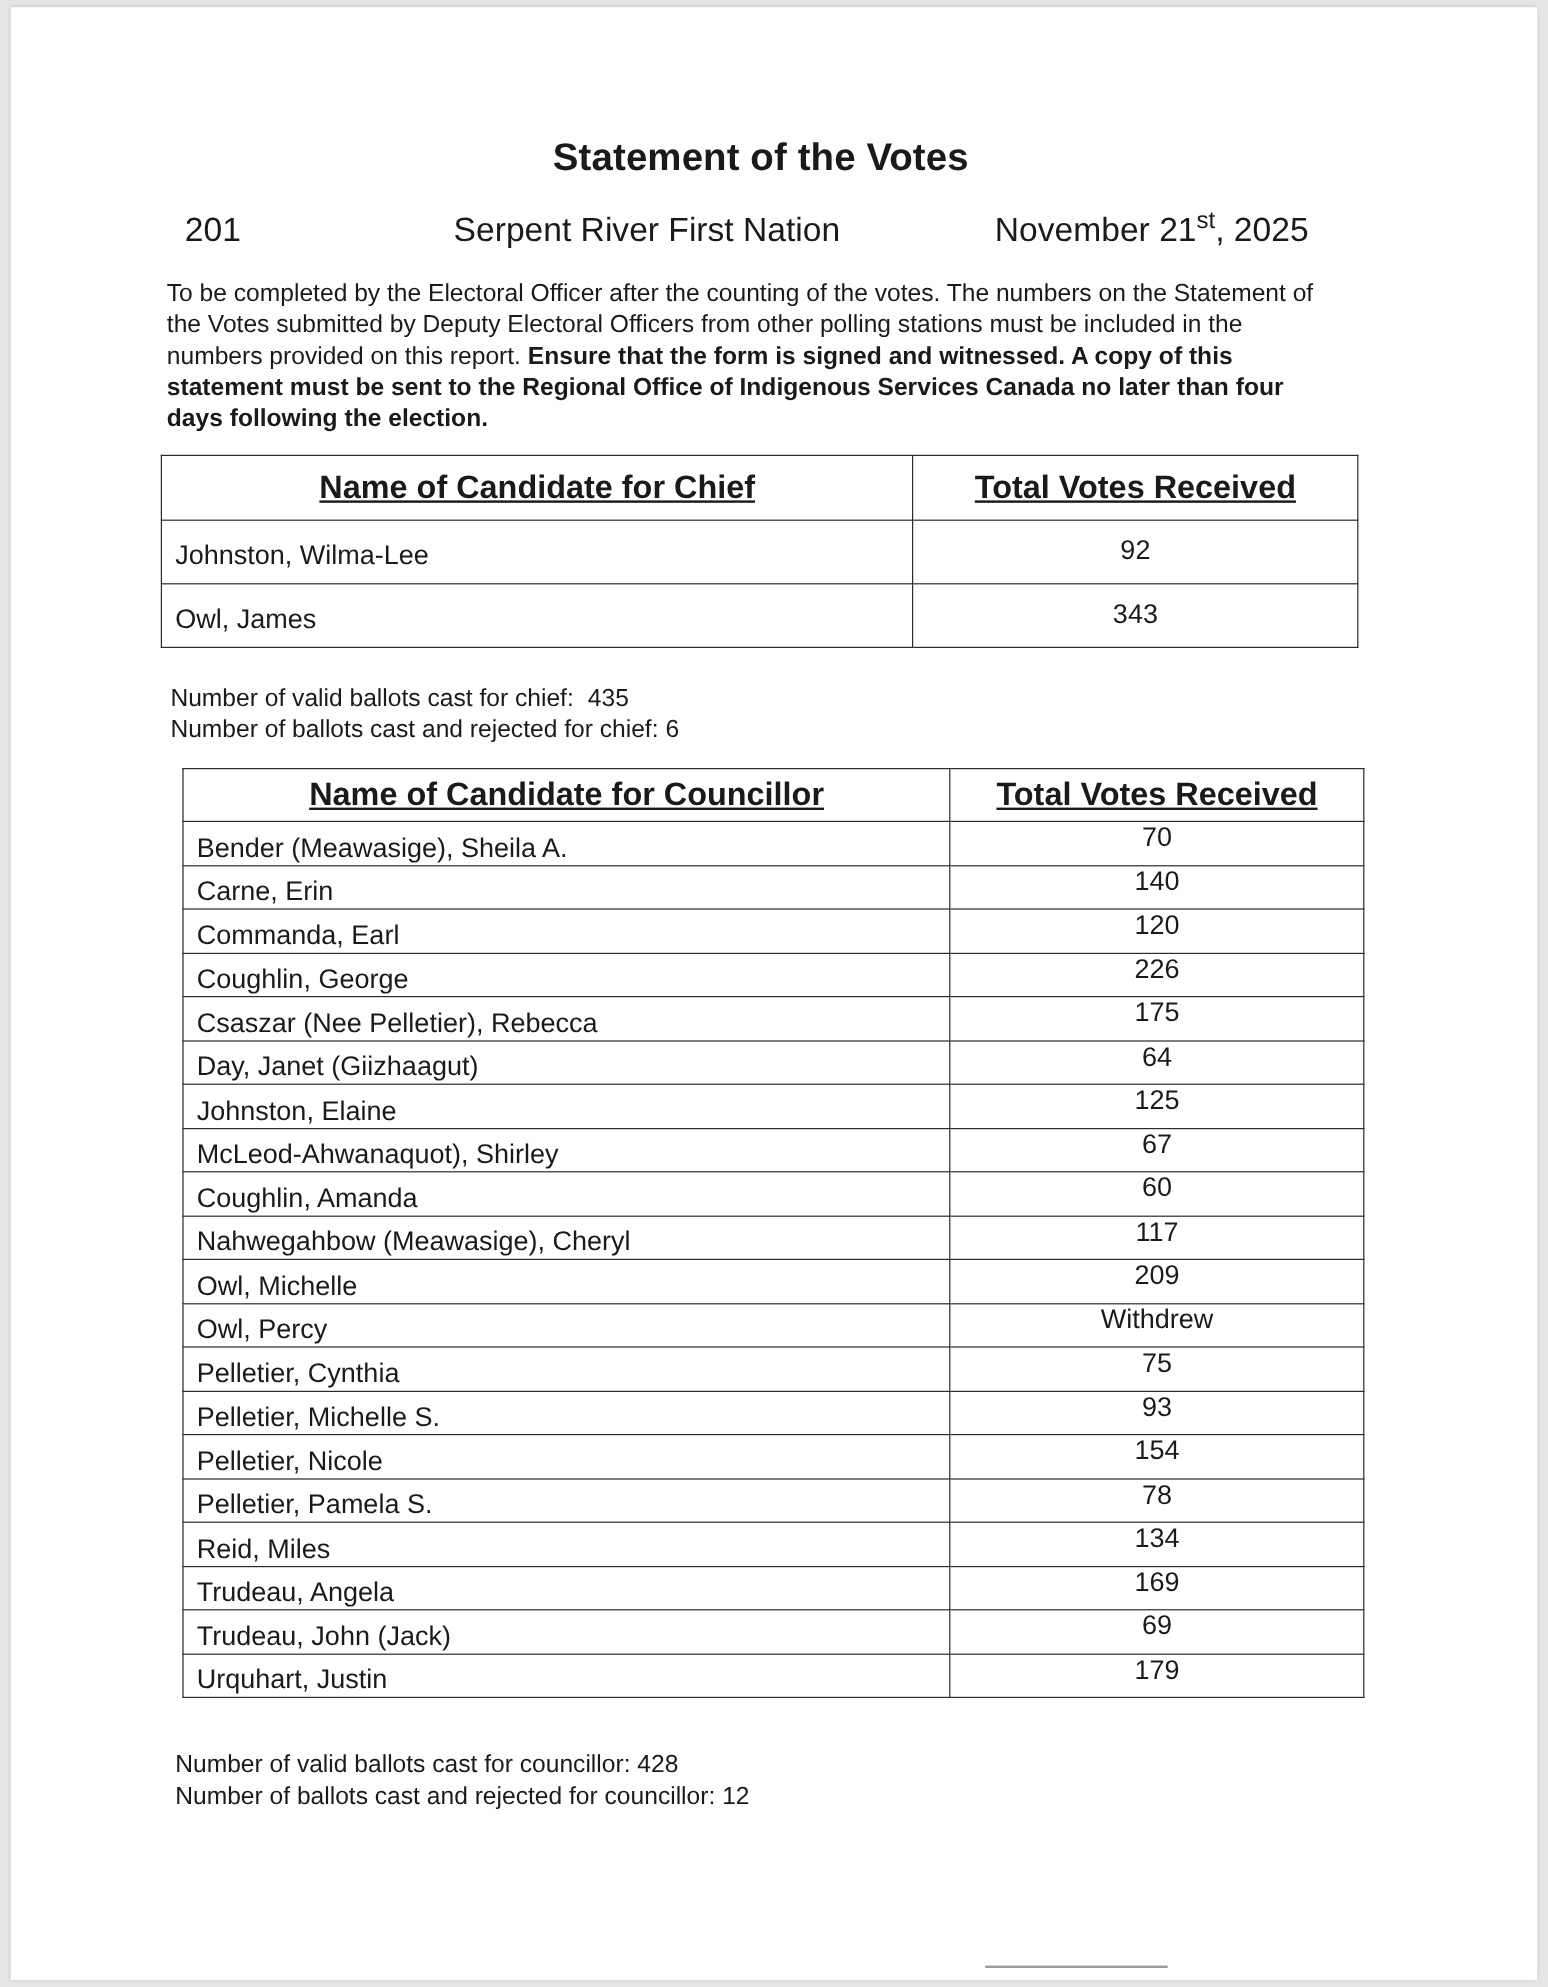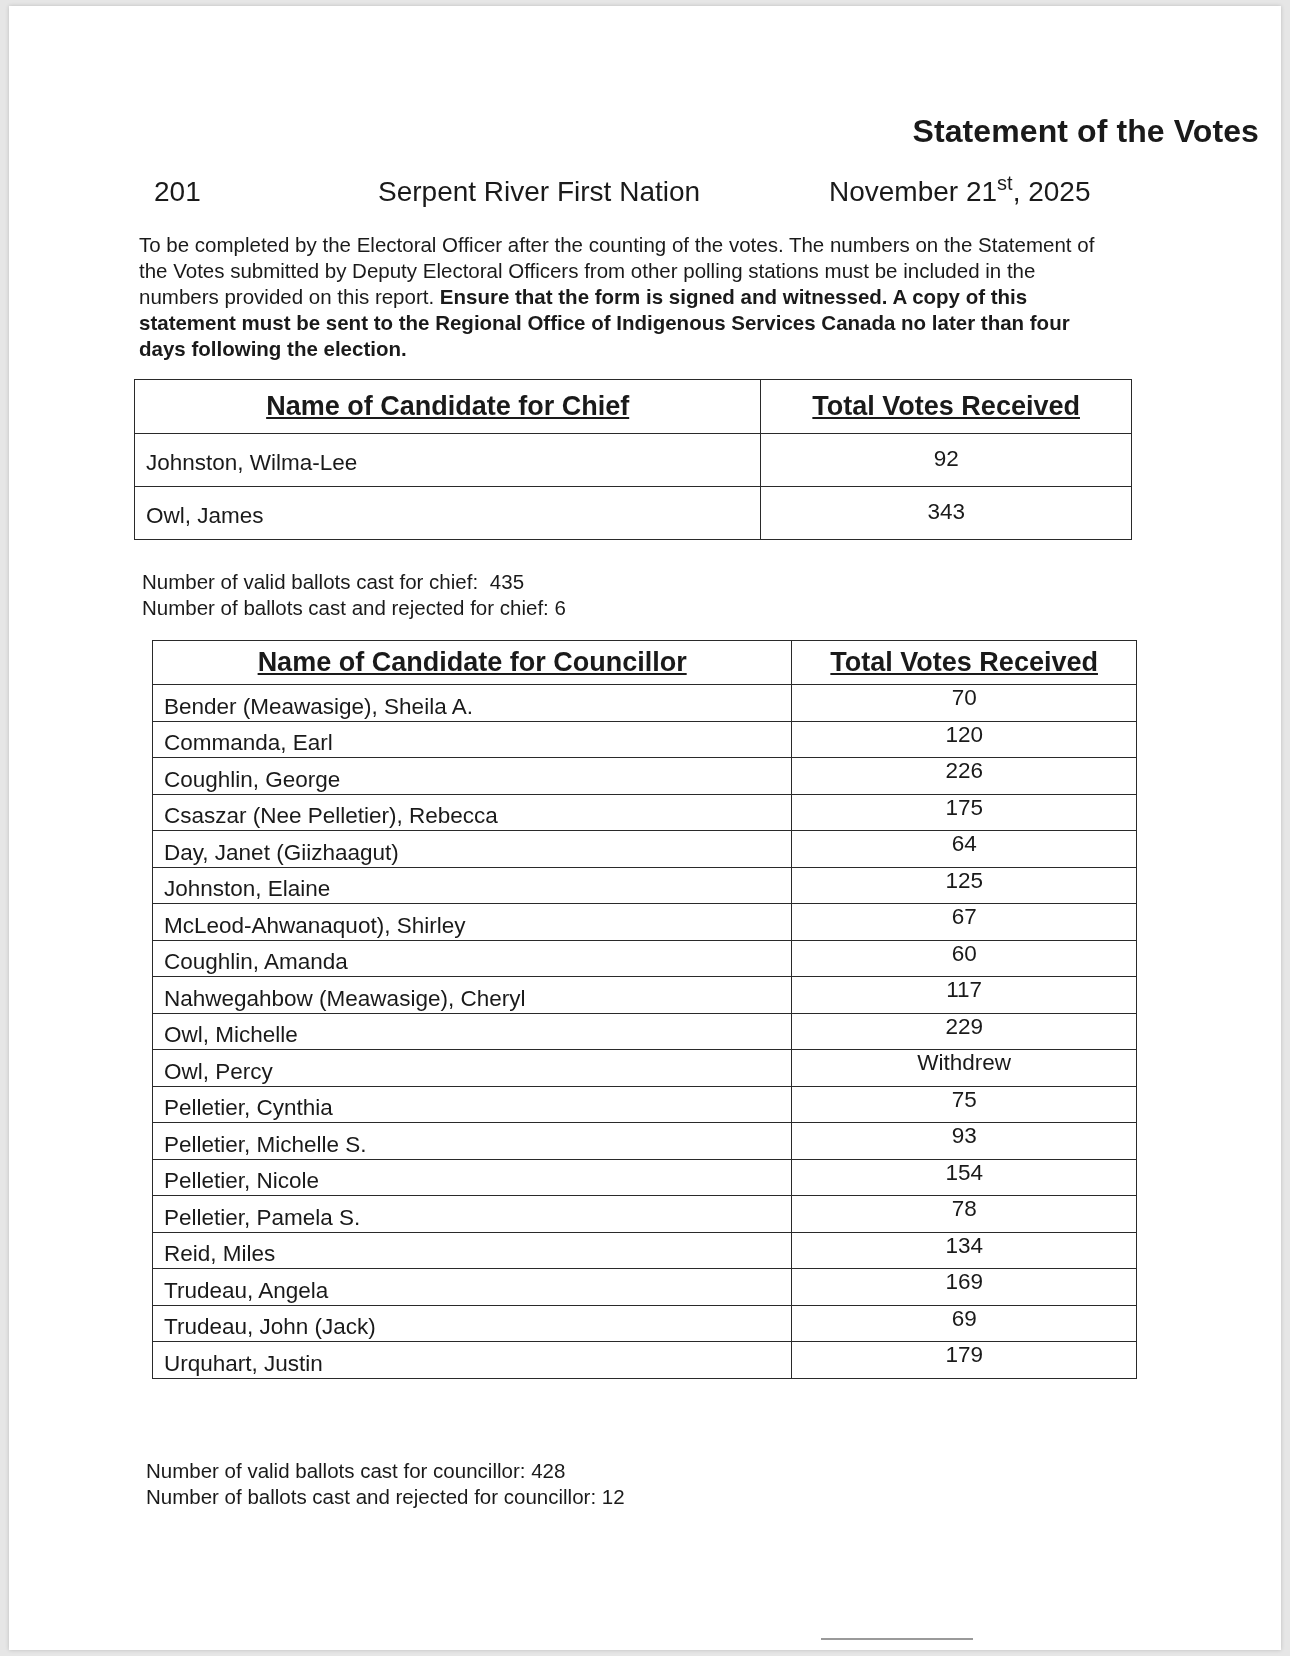--- a/index.html
+++ b/index.html
@@ -12,21 +12,21 @@
     .page {
       position: absolute;
       left: 9px; top: 6px;
       width: 1272px; height: 1644px;
       background: #ffffff;
       box-shadow: 0 0 4px rgba(0,0,0,0.18);
     }
     .title {
       position: absolute;
       left: 0; top: 107px; width: 1250px;
-      text-align: right;
+      text-align: center;
       font-weight: bold;
       font-size: 32px;
       letter-spacing: 0.1px;
     }
     .meta {
       position: absolute; top: 170px;
       font-size: 28px;
     }
     .meta-number { left: 145px; }
     .meta-community { left: 369px; }
@@ -141,20 +141,24 @@
         <th>Name of Candidate for Councillor</th>
         <th>Total Votes Received</th>
       </tr>
     </thead>
     <tbody id="council-body">
         <tr>
           <td class="name">Bender (Meawasige), Sheila A.</td>
           <td class="val">70</td>
         </tr>
         <tr>
+          <td class="name">Carne, Erin</td>
+          <td class="val">140</td>
+        </tr>
+        <tr>
           <td class="name">Commanda, Earl</td>
           <td class="val">120</td>
         </tr>
         <tr>
           <td class="name">Coughlin, George</td>
           <td class="val">226</td>
         </tr>
         <tr>
           <td class="name">Csaszar (Nee Pelletier), Rebecca</td>
           <td class="val">175</td>
@@ -174,21 +178,21 @@
         <tr>
           <td class="name">Coughlin, Amanda</td>
           <td class="val">60</td>
         </tr>
         <tr>
           <td class="name">Nahwegahbow (Meawasige), Cheryl</td>
           <td class="val">117</td>
         </tr>
         <tr>
           <td class="name">Owl, Michelle</td>
-          <td class="val">229</td>
+          <td class="val">209</td>
         </tr>
         <tr>
           <td class="name">Owl, Percy</td>
           <td class="val">Withdrew</td>
         </tr>
         <tr>
           <td class="name">Pelletier, Cynthia</td>
           <td class="val">75</td>
         </tr>
         <tr>

